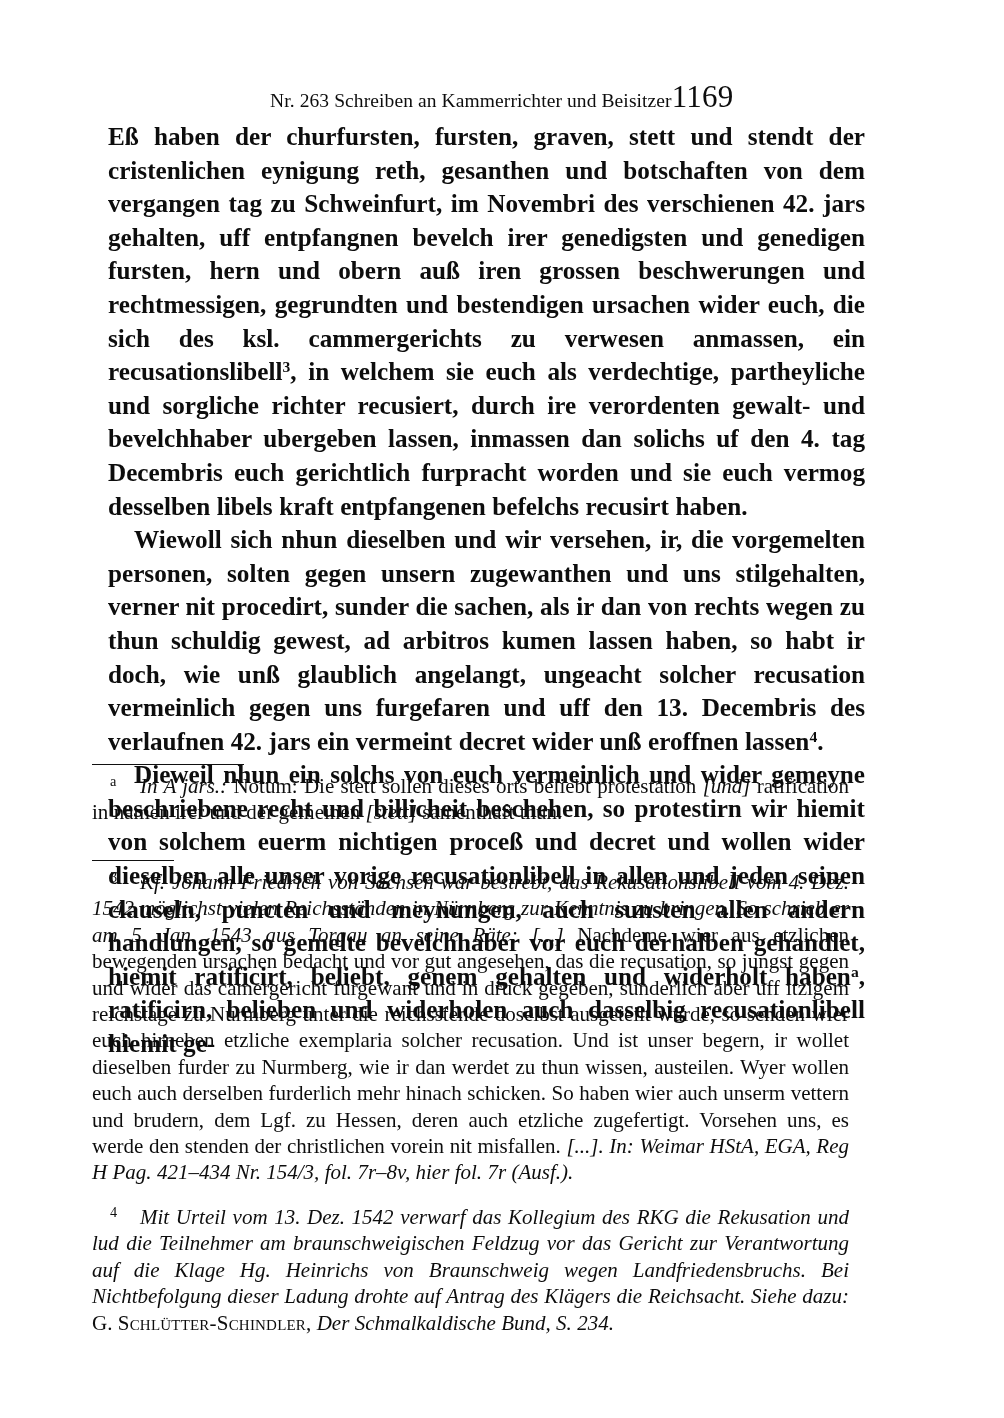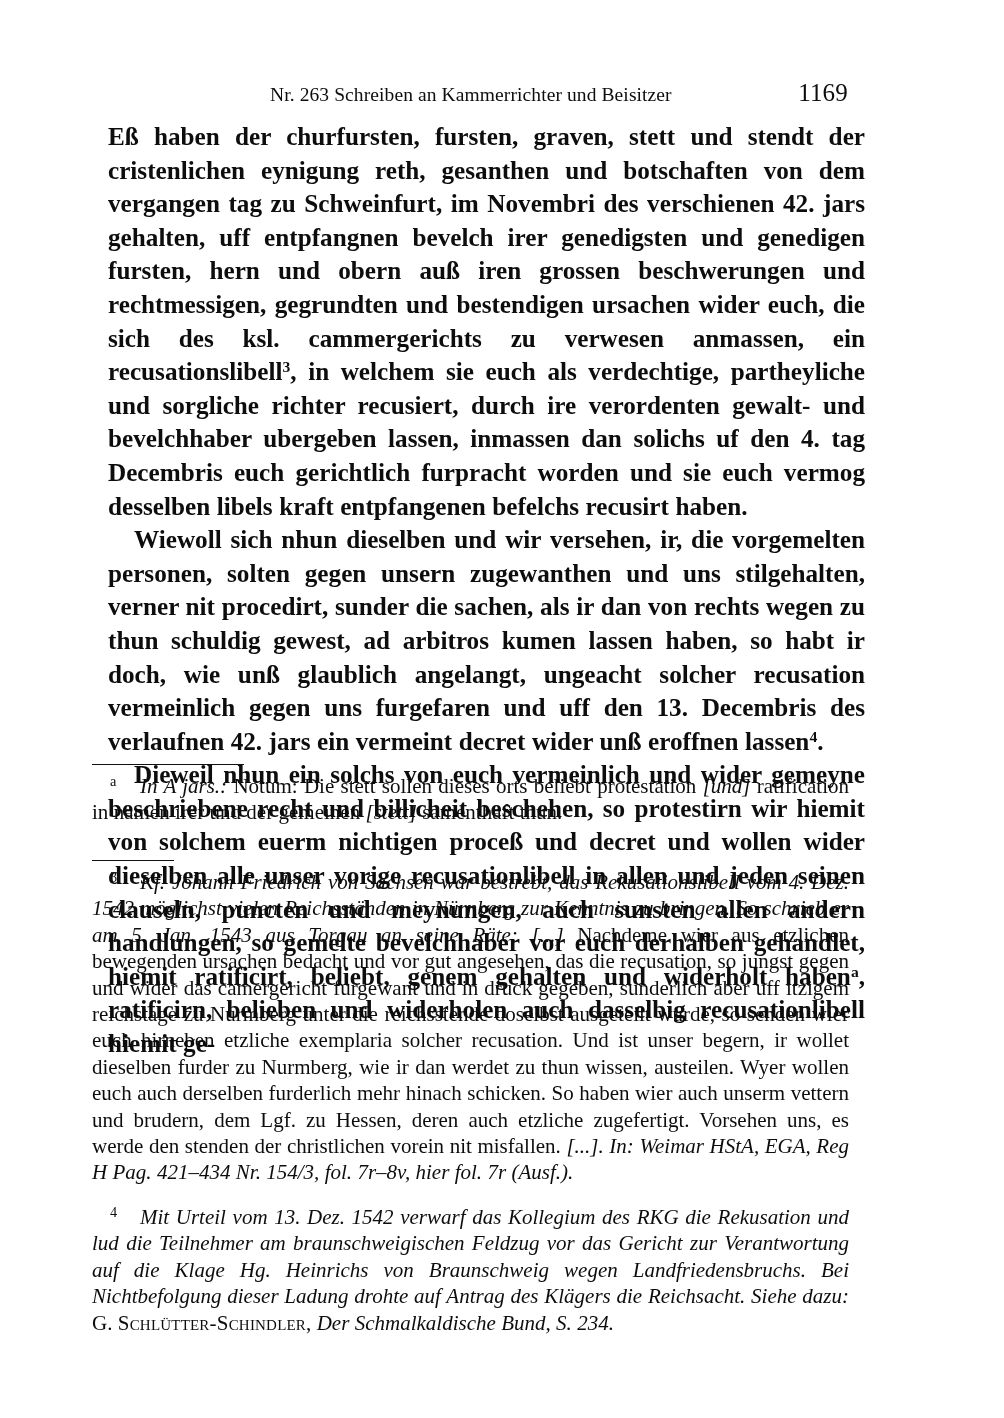--- a/index.html
+++ b/index.html
@@ -20,29 +20,28 @@
   }
 
   
   .running-head {
     position: absolute;
     top: 79px;
     left: 92px;
     width: 756px;
     display: flex;
     align-items: baseline;
-    justify-content: space-between;
   }
   .running-head .rh-title {
     font-size: 19.5px;
     letter-spacing: 0.1px;
     margin-left: 178px;
   }
   .running-head .rh-folio {
-    font-size: 25px;
+    font-size: 31px;
     letter-spacing: 0.2px;
   }
 
   
   .body-block {
     position: absolute;
     top: 120px;
     left: 108px;
     width: 757px;
     font-weight: bold;

